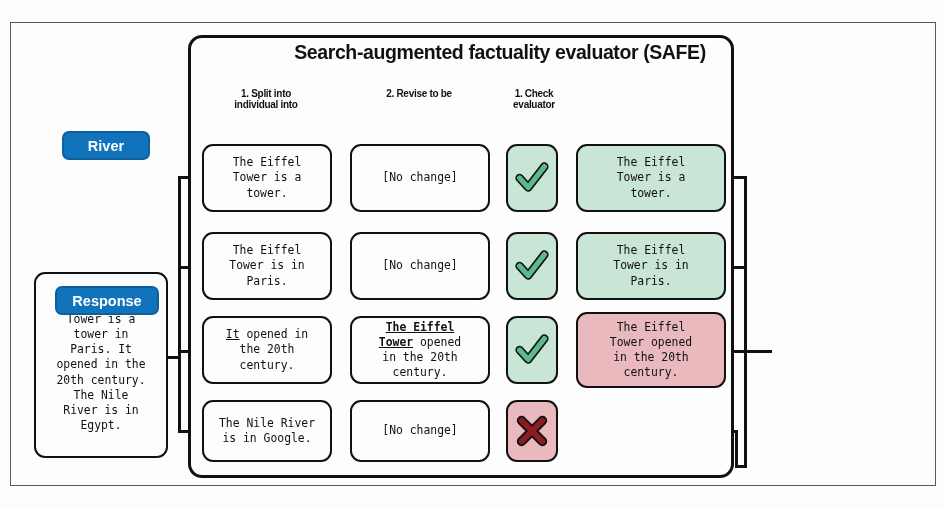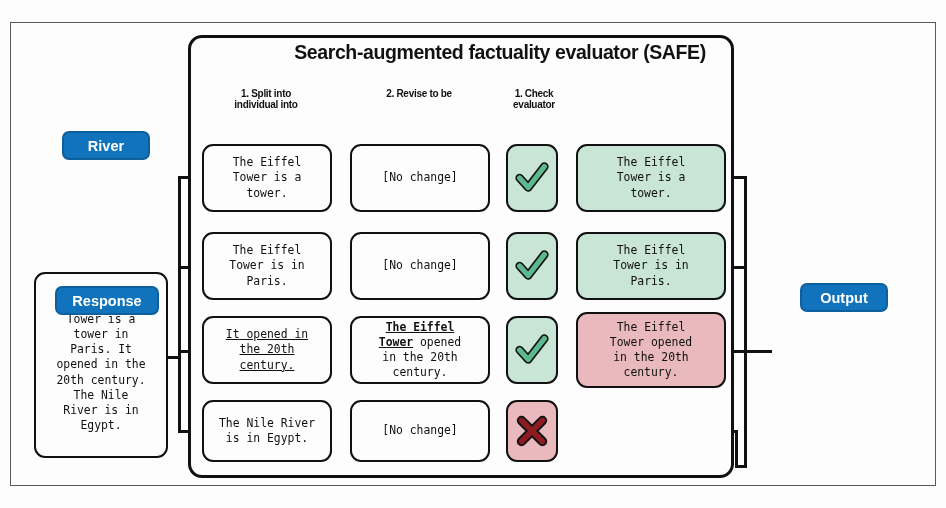--- a/index.html
+++ b/index.html
@@ -121,21 +121,21 @@
       <path d="M7 20 L16 30 L33 8" fill="none" stroke="#111" stroke-width="9" stroke-linecap="round" stroke-linejoin="round"></path>
       <path d="M7 20 L16 30 L33 8" fill="none" stroke="#5cb98c" stroke-width="5.5" stroke-linecap="round" stroke-linejoin="round"></path>
     </svg>
     <span class="sr">check</span>
   </div>
   <div class="node mint" style="left:576px;top:232px;width:150px;height:68px;white-space:pre-line;">The Eiffel
 Tower is in
 Paris.</div>
 
   <div class="node" style="left:202px;top:316px;width:130px;height:68px;">
-    <span style="white-space:pre-line;text-decoration:underline;"><span class="u">It</span><span class="sr">It opened in
+    <span style="white-space:pre-line;"><span class="u">It</span><span class="sr">It opened in
 the 20th
 century.</span><span> opened in
 the 20th
 century.</span></span>
   </div>
   <div class="node" style="left:350px;top:316px;width:140px;height:68px;">
     <span style="white-space:pre-line;"><span class="bu">The Eiffel
 Tower</span><span> opened
 in the 20th
 century.</span></span>
@@ -146,24 +146,23 @@
       <path d="M7 20 L16 30 L33 8" fill="none" stroke="#5cb98c" stroke-width="5.5" stroke-linecap="round" stroke-linejoin="round"></path>
     </svg>
     <span class="sr">check</span>
   </div>
   <div class="node pink" style="left:576px;top:312px;width:150px;height:76px;white-space:pre-line;">The Eiffel
 Tower opened
 in the 20th
 century.</div>
 
   <div class="node" style="left:202px;top:400px;width:130px;height:62px;white-space:pre-line;">The Nile River
-is in Egypt.</div>
+is in Google.</div>
   <div class="node" style="left:350px;top:400px;width:140px;height:62px;white-space:pre-line;">[No change]</div>
   <div class="node pink" style="left:506px;top:400px;width:52px;height:62px;">
     <svg width="38" height="38" viewBox="0 0 40 40">
       <path d="M9 9 L31 31 M31 9 L9 31" fill="none" stroke="#111" stroke-width="10" stroke-linecap="round"></path>
       <path d="M9 9 L31 31 M31 9 L9 31" fill="none" stroke="#8c1c22" stroke-width="6" stroke-linecap="round"></path>
     </svg>
     <span class="sr">cross</span>
   </div>
 
-  <div class="pill" style="left:800px;top:283px;width:84px;height:25px;">Output</div>
 </div>
 
 </body></html>

